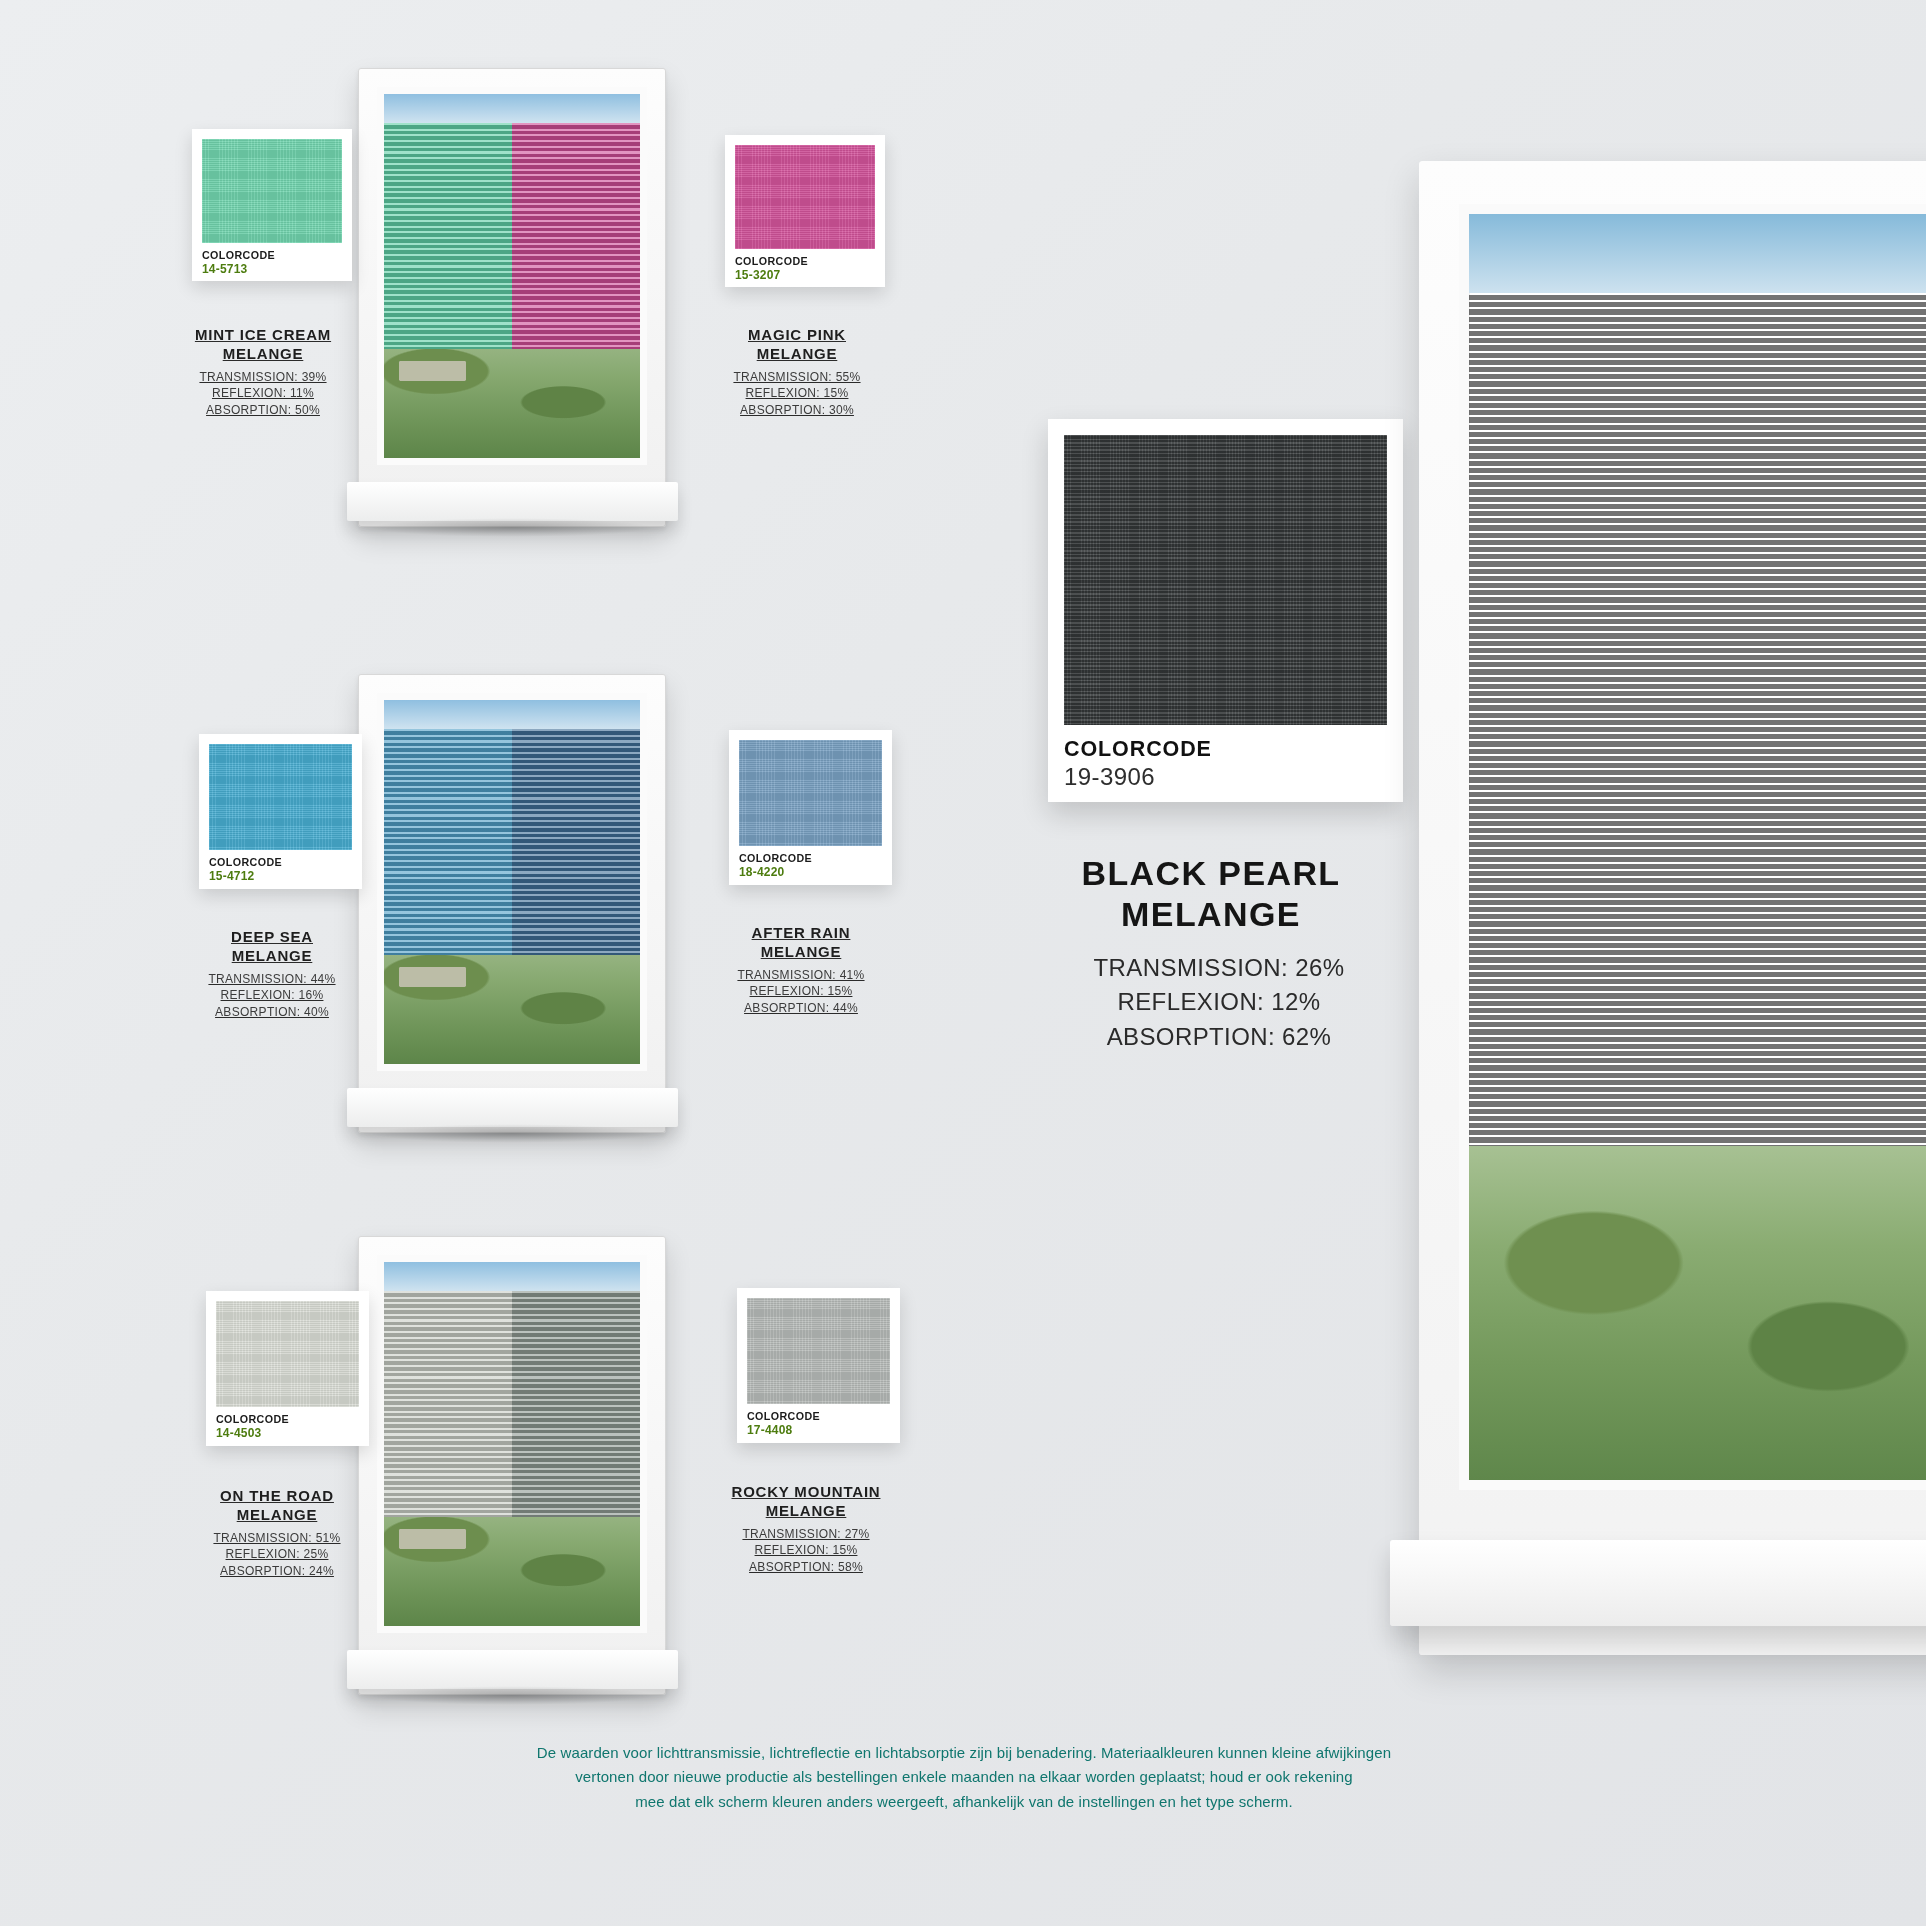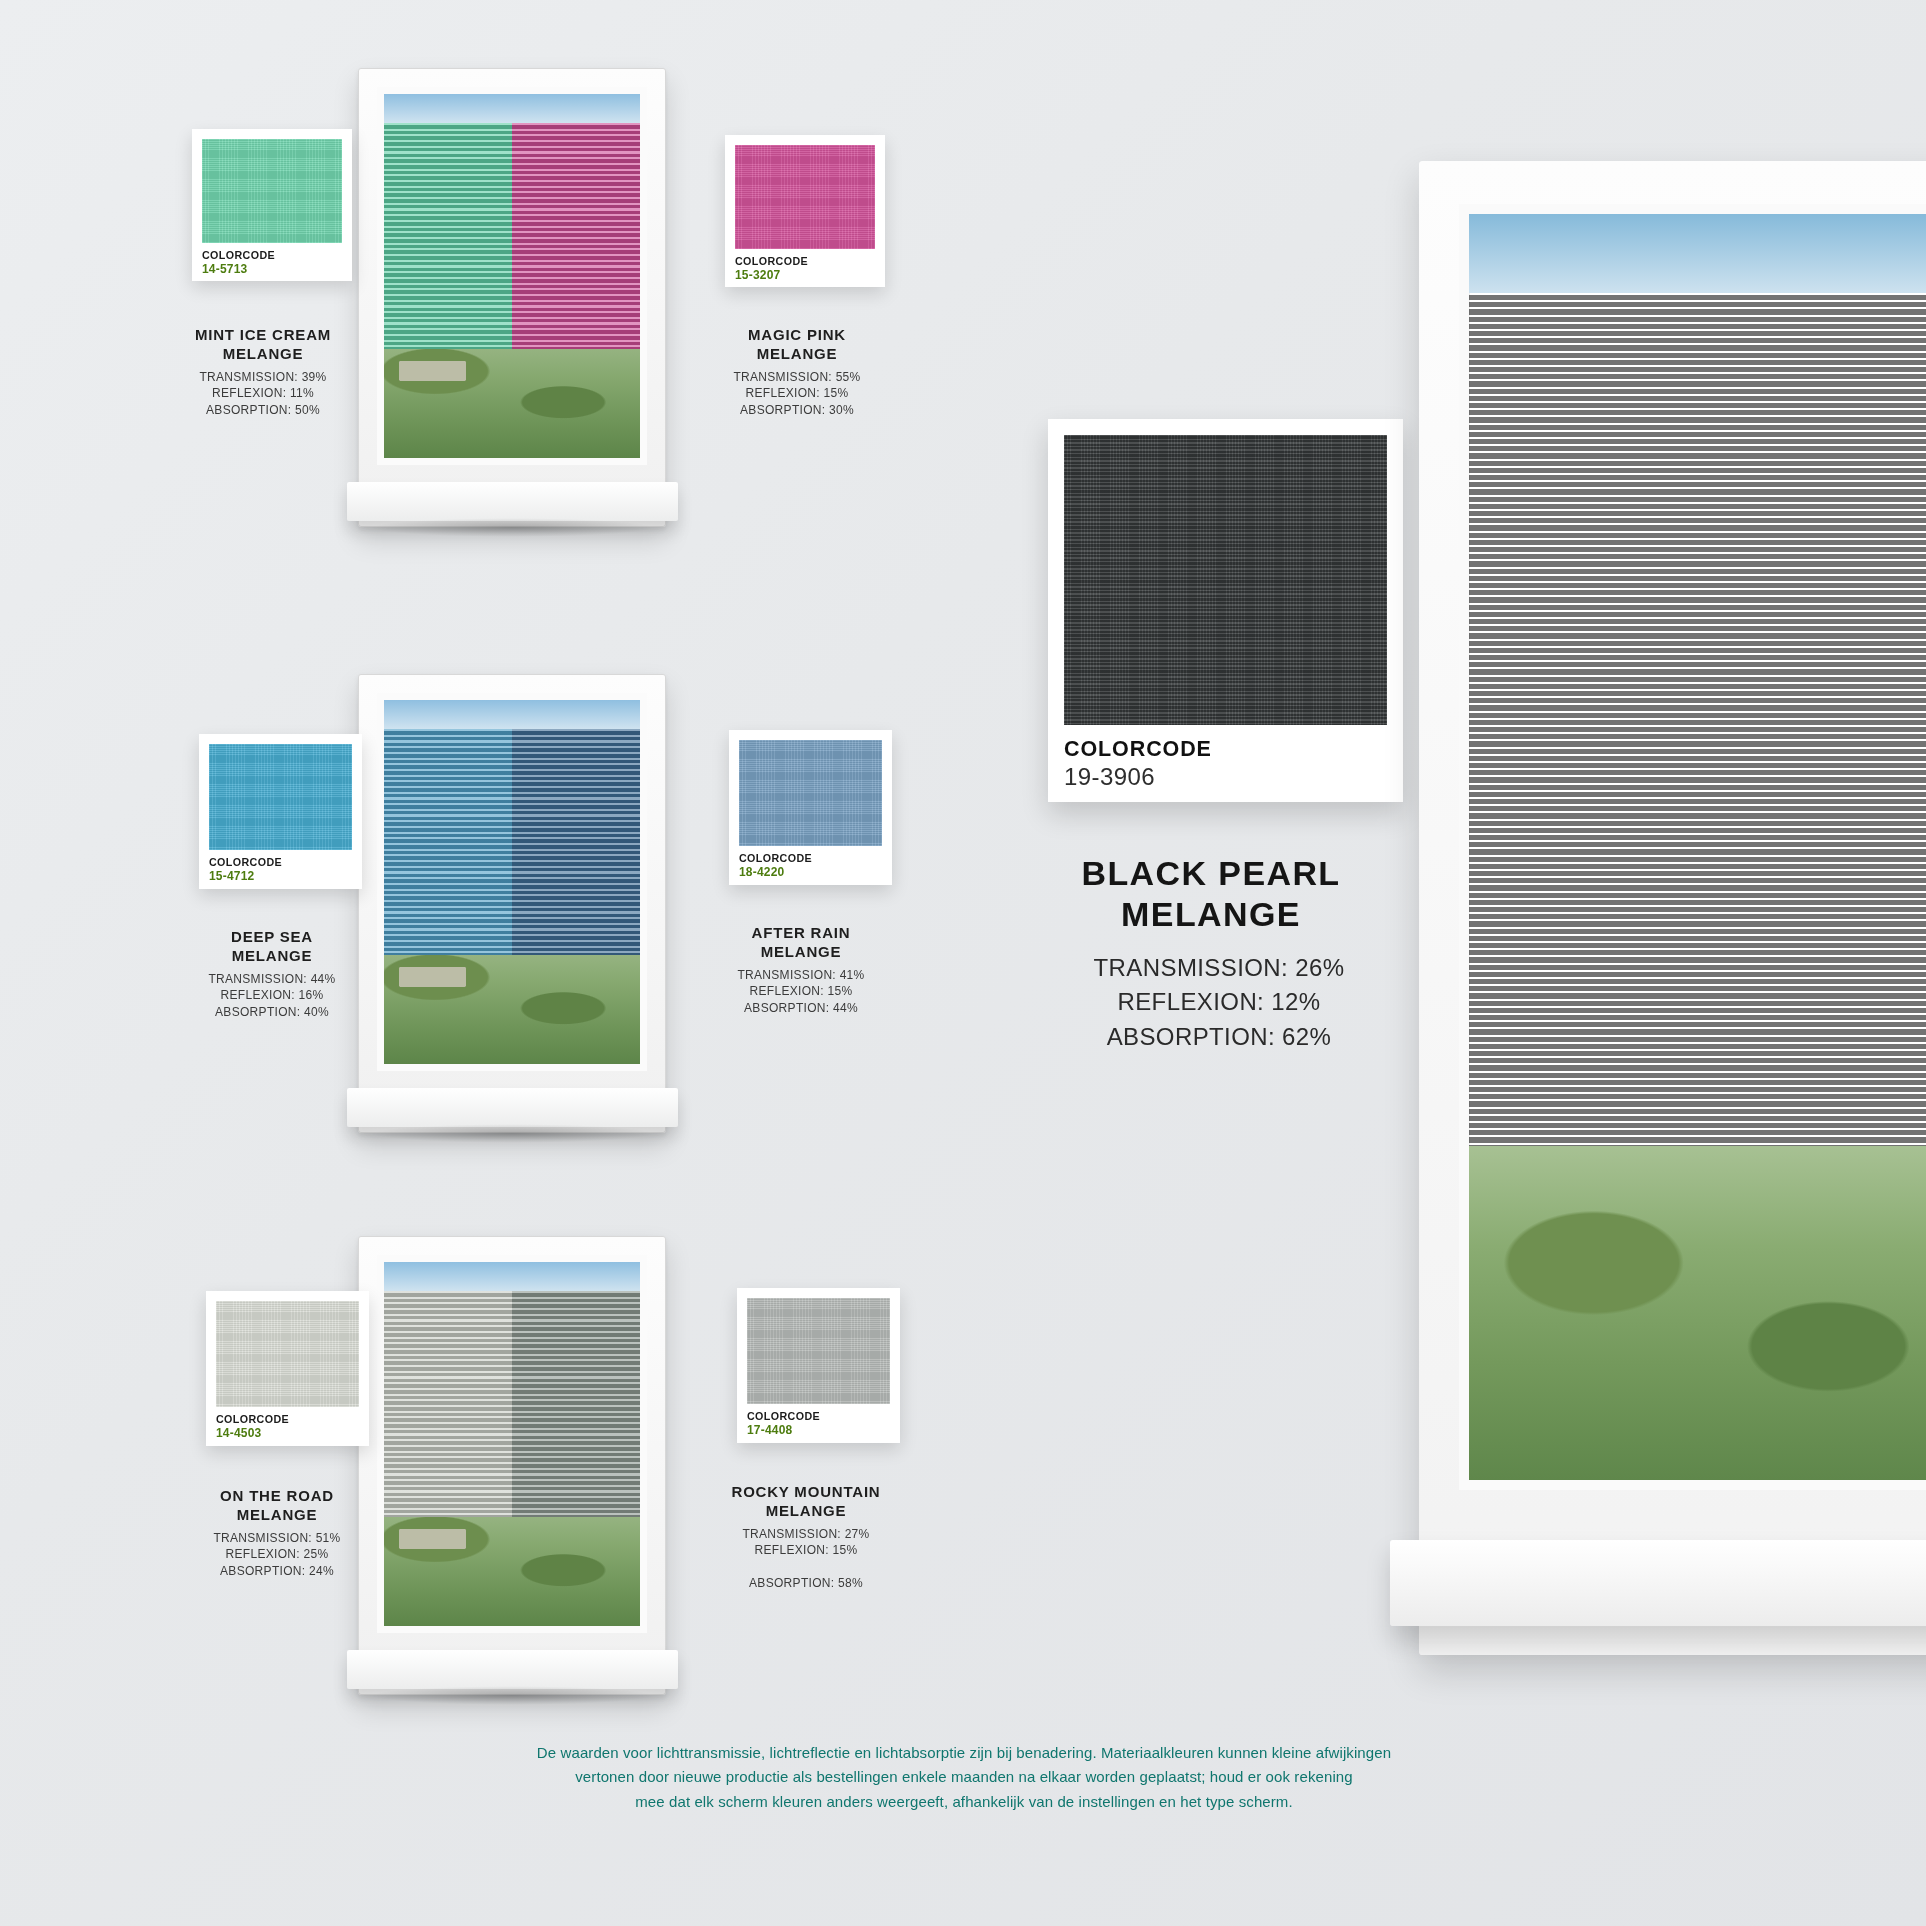--- a/index.html
+++ b/index.html
@@ -74,21 +74,21 @@
   .swatch-chip:after{
     content:"";position:absolute;inset:0;
     background-image:
       repeating-linear-gradient(180deg, rgba(255,255,255,.12) 0 0.7px, rgba(0,0,0,.07) 0.7px 2.1px),
       repeating-linear-gradient(90deg, rgba(255,255,255,.10) 0 0.7px, rgba(0,0,0,.05) 0.7px 2.9px);
     opacity:.85;
   }
   .cc-label{font-size:10.7px;font-weight:bold;letter-spacing:0.4px;margin-top:6.4px;color:#1b1b1b;}
   .cc-value{font-size:12px;color:#4d7c0f;margin-top:0.7px;letter-spacing:0.2px;font-weight:bold;}
 
-  .caption{position:absolute;text-align:center;}
+  .caption{position:absolute;text-align:center;text-decoration:underline;}
   .cap-name{font-size:15px;font-weight:bold;letter-spacing:0.8px;line-height:1.25;color:#1e1e1e;}
   .cap-spec{font-size:12px;letter-spacing:0.3px;line-height:1.38;color:#3b3b3b;margin-top:5px;text-align:center;}
 
   
   .hero-card{
     position:absolute;left:1048px;top:419px;width:323px;
     background:#fff;padding:16px 16px 11.5px 16px;
     box-shadow:0 11.5px 26px rgba(0,0,0,.16);
   }
   .hero-chip{width:100%;height:290px;position:relative;}
@@ -255,21 +255,21 @@
   <div class="swatch-card" style="left:737px;top:1288px;width:143px;">
     <div class="swatch-chip" id="s5" style="background: rgb(185, 189, 187);"></div>
     <div class="cc-label">COLORCODE</div>
     <div class="cc-value">17-4408</div>
   </div>
   <div class="caption" style="left:713px;top:1483px;width:186px;">
     <div class="cap-name">ROCKY MOUNTAIN</div>
     <div class="cap-name">MELANGE</div>
     <div class="cap-spec">TRANSMISSION: 27%</div>
     <div class="cap-spec" style="margin-top:0">REFLEXION: 15%</div>
-    <div class="cap-spec" style="margin-top:16px">ABSORPTION: 58%</div>
+    <div class="cap-spec" style="margin-top:0">ABSORPTION: 58%</div>
   </div>
 
   <div class="hero-card">
     <div class="hero-chip" id="hero-chip" style="background: rgb(65, 69, 70);"></div>
     <div class="hero-cc">COLORCODE</div>
     <div class="hero-ccv">19-3906</div>
   </div>
   <div class="hero-text">
     <div class="hero-name">BLACK PEARL</div>
     <div class="hero-name">MELANGE</div>

